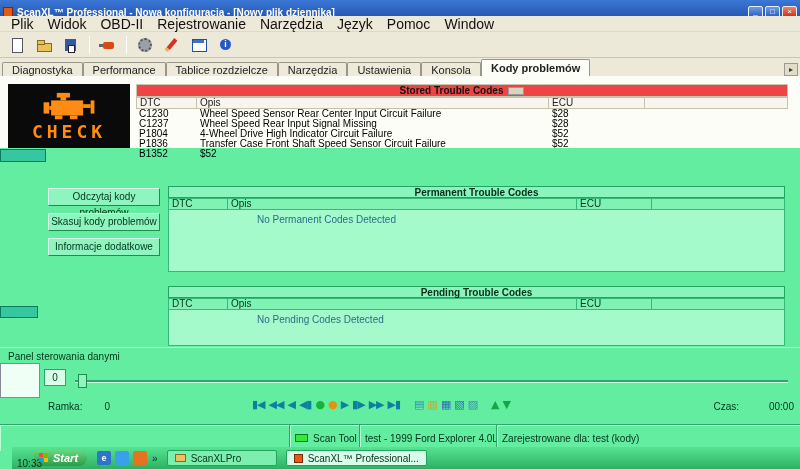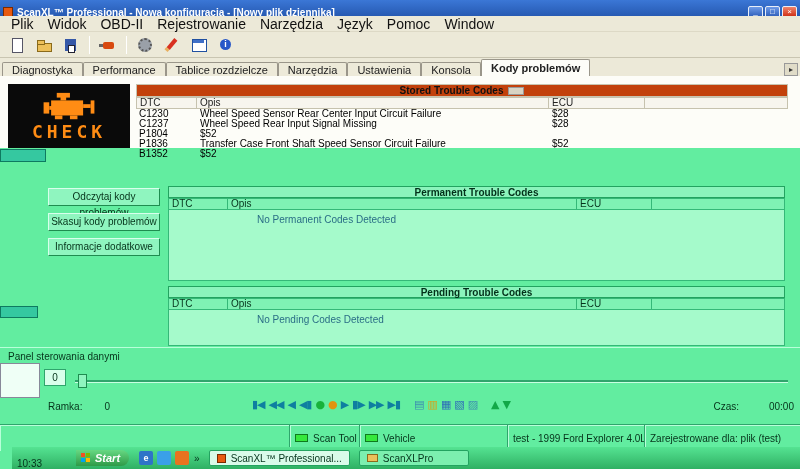--- a/index.html
+++ b/index.html
@@ -49,21 +49,21 @@
   
   .content-white{position:absolute;left:0;top:76px;width:800px;height:72px;background:#FDFDF8;z-index:0;}
   .green-overlay{position:absolute;left:0;top:148px;width:800px;height:321px;background:#62EDA0;z-index:1;}
 
   
   .check-box{position:absolute;left:8px;top:84px;width:122px;height:64px;background:#0a0a0a;display:flex;flex-direction:column;align-items:center;justify-content:center;z-index:2;}
   .check-text{color:#FF8C14;font-weight:bold;font-size:18px;letter-spacing:4px;font-family:"DejaVu Sans Mono",monospace;line-height:18px;}
 
   
   .stored{position:absolute;left:136px;top:84px;width:652px;z-index:2;}
-  .stored-header{height:13px;background:#c2410c;border:1px solid #c8c4b0;display:flex;align-items:center;justify-content:center;gap:5px;font-size:10px;font-weight:bold;color:#111;}
+  .stored-header{height:13px;background:#ef4444;border:1px solid #c8c4b0;display:flex;align-items:center;justify-content:center;gap:5px;font-size:10px;font-weight:bold;color:#111;}
   .hdr-widget{width:16px;height:8px;background:#D8D4C4;border:1px solid #999;}
   .stored-cols{display:flex;height:12px;}
   .sch{background:#F7F5EE;border:1px solid #C6C2AE;border-left:none;font-size:10px;line-height:10px;padding-left:3px;color:#222;}
   .sch:first-child{border-left:1px solid #C6C2AE;}
   .w-dtc{width:61px;flex:none;}
   .w-opis{width:352px;flex:none;}
   .w-ecu{width:96px;flex:none;}
   .w-last{flex:1;}
   .stored-rows{height:50px;}
   .srow{display:flex;height:10px;}
@@ -102,21 +102,21 @@
   
   .statusbar{position:absolute;left:0;top:424px;width:800px;height:27px;background:#62EDA0;border-top:1px solid #2FA56C;display:flex;z-index:2;}
   .seg{border-right:1px solid #2FA56C;box-shadow:inset 1px 1px 0 #B8FFD9;display:flex;align-items:center;padding-left:5px;gap:5px;}
   .s1{width:290px;flex:none;} .s2{width:70px;flex:none;} .s3{width:148px;flex:none;} .s4{width:137px;flex:none;} .s5{flex:1;border-right:none;}
   .led{width:13px;height:8px;background:#35E83C;border:1px solid #0E7A1E;flex:none;}
   .slabel{font-size:10px;color:#05331A;white-space:nowrap;overflow:hidden;}
 
   
   .taskbar{position:absolute;left:12px;top:447px;width:800px;height:22px;background:linear-gradient(180deg,#55E392,#2FB063);display:flex;align-items:center;z-index:3;}
   .clock{position:absolute;left:5px;bottom:0;font-size:10px;color:#04331B;}
-  .start-btn{margin-left:64px;height:16px;padding:0 9px 0 5px;background:linear-gradient(180deg,#66D882,#2E9A48);border-radius:0 8px 8px 0;color:#fff;font-weight:bold;font-style:italic;font-size:11px;display:flex;align-items:center;gap:4px;flex:none;}
+  .start-btn{margin-left:22px;height:16px;padding:0 9px 0 5px;background:linear-gradient(180deg,#66D882,#2E9A48);border-radius:0 8px 8px 0;color:#fff;font-weight:bold;font-style:italic;font-size:11px;display:flex;align-items:center;gap:4px;flex:none;}
   .start-flag{position:relative;width:10px;height:10px;flex:none;}
   .start-flag::before{content:"";position:absolute;left:0;top:0;width:4px;height:4px;background:#f25022;box-shadow:5px 0 0 #7fba00,0 5px 0 #00a4ef,5px 5px 0 #ffb900;}
   .ql{display:flex;gap:4px;margin-left:10px;align-items:center;}
   .ql-icon{width:14px;height:14px;border-radius:2px;color:#fff;font-size:9px;font-weight:bold;text-align:center;line-height:14px;}
   .ql-more{font-size:10px;color:#04331B;margin-left:5px;}
   .task-btn{height:16px;margin-left:9px;padding:0 7px;display:flex;align-items:center;gap:5px;font-size:10px;background:#7CEFAF;border:1px solid #23A360;border-radius:2px;color:#04331B;min-width:110px;white-space:nowrap;}
   .task-btn.active{background:#D9FBE9;}
   .tb-folder-icon{width:11px;height:8px;background:#ECC05A;border:1px solid #8A6A1A;flex:none;}
   .tb-app-icon{width:9px;height:9px;background:#E85A10;border:1px solid #7a2a00;flex:none;}
 
@@ -236,20 +236,21 @@
       <span class="w-last"></span>
     </div>
       <div class="srow">
       <span class="w-dtc">C1237</span>
       <span class="w-opis">Wheel Speed Rear Input Signal Missing</span>
       <span class="w-ecu">$28</span>
       <span class="w-last"></span>
     </div>
       <div class="srow">
       <span class="w-dtc">P1804</span>
+      <span class="w-opis">4-Wheel Drive High Indicator Circuit Failure</span>
       <span class="w-ecu">$52</span>
       <span class="w-last"></span>
     </div>
       <div class="srow">
       <span class="w-dtc">P1836</span>
       <span class="w-opis">Transfer Case Front Shaft Speed Sensor Circuit Failure</span>
       <span class="w-ecu">$52</span>
       <span class="w-last"></span>
     </div>
       <div class="srow">
@@ -265,21 +266,21 @@
 <div class="side-btn b3">Informacje dodatkowe</div>
 
 <div class="gtable perm">
   <div class="gt-title">Permanent Trouble Codes</div>
   <div class="gt-cols">
     <span class="gc g-dtc">DTC</span>
     <span class="gc g-opis">Opis</span>
     <span class="gc g-ecu">ECU</span>
     <span class="gc g-last"></span>
   </div>
-  <div class="gt-body" style="height:71px">
+  <div class="gt-body" style="height:62px">
     <span class="gt-msg">No Permanent Codes Detected</span>
   </div>
 </div>
 
 <div class="gtable pend">
   <div class="gt-title">Pending Trouble Codes</div>
   <div class="gt-cols">
     <span class="gc g-dtc">DTC</span>
     <span class="gc g-opis">Opis</span>
     <span class="gc g-ecu">ECU</span>
@@ -329,49 +330,45 @@
     <span>00:00</span>
   </div>
 </div>
 
 <div class="statusbar">
   <div class="seg s1"></div>
   <div class="seg s2">
     <span class="led"></span>
     <span class="slabel">Scan Tool</span>
   </div>
-  <div class="seg s3">
-    <span class="led"></span>
-    <span class="slabel">Vehicle</span>
-  </div>
   <div class="seg s4">
     <span class="slabel">test - 1999 Ford Explorer 4.0L SOHC</span>
   </div>
   <div class="seg s5">
-    <span class="slabel">Zarejestrowane dla: plik (test)</span>
+    <span class="slabel">Zarejestrowane dla: test (kody)</span>
   </div>
 </div>
 
 <div class="taskbar">
   <span class="clock">10:33</span>
   <div class="start-btn">
     <span class="start-flag"></span>
     <span>Start</span>
   </div>
   <div class="ql">
       <span class="ql-icon" style="background: rgb(46, 116, 200);">e</span>
       <span class="ql-icon" style="background: rgb(58, 160, 232);"></span>
       <span class="ql-icon" style="background: rgb(232, 115, 31);"></span>
     </div>
   <span class="ql-more">»</span>
+  <div class="task-btn">
+    <span class="tb-folder-icon"></span>
+    <span>ScanXLPro</span>
+  </div>
   <div class="task-btn active">
     <span class="tb-app-icon"></span>
     <span>ScanXL™ Professional...</span>
   </div>
-  <div class="task-btn">
-    <span class="tb-folder-icon"></span>
-    <span>ScanXLPro</span>
-  </div>
 </div>
 
 <div class="frag1"></div>
 <div class="frag2"></div>
 <div class="frag3"></div>
 
 </body></html>

